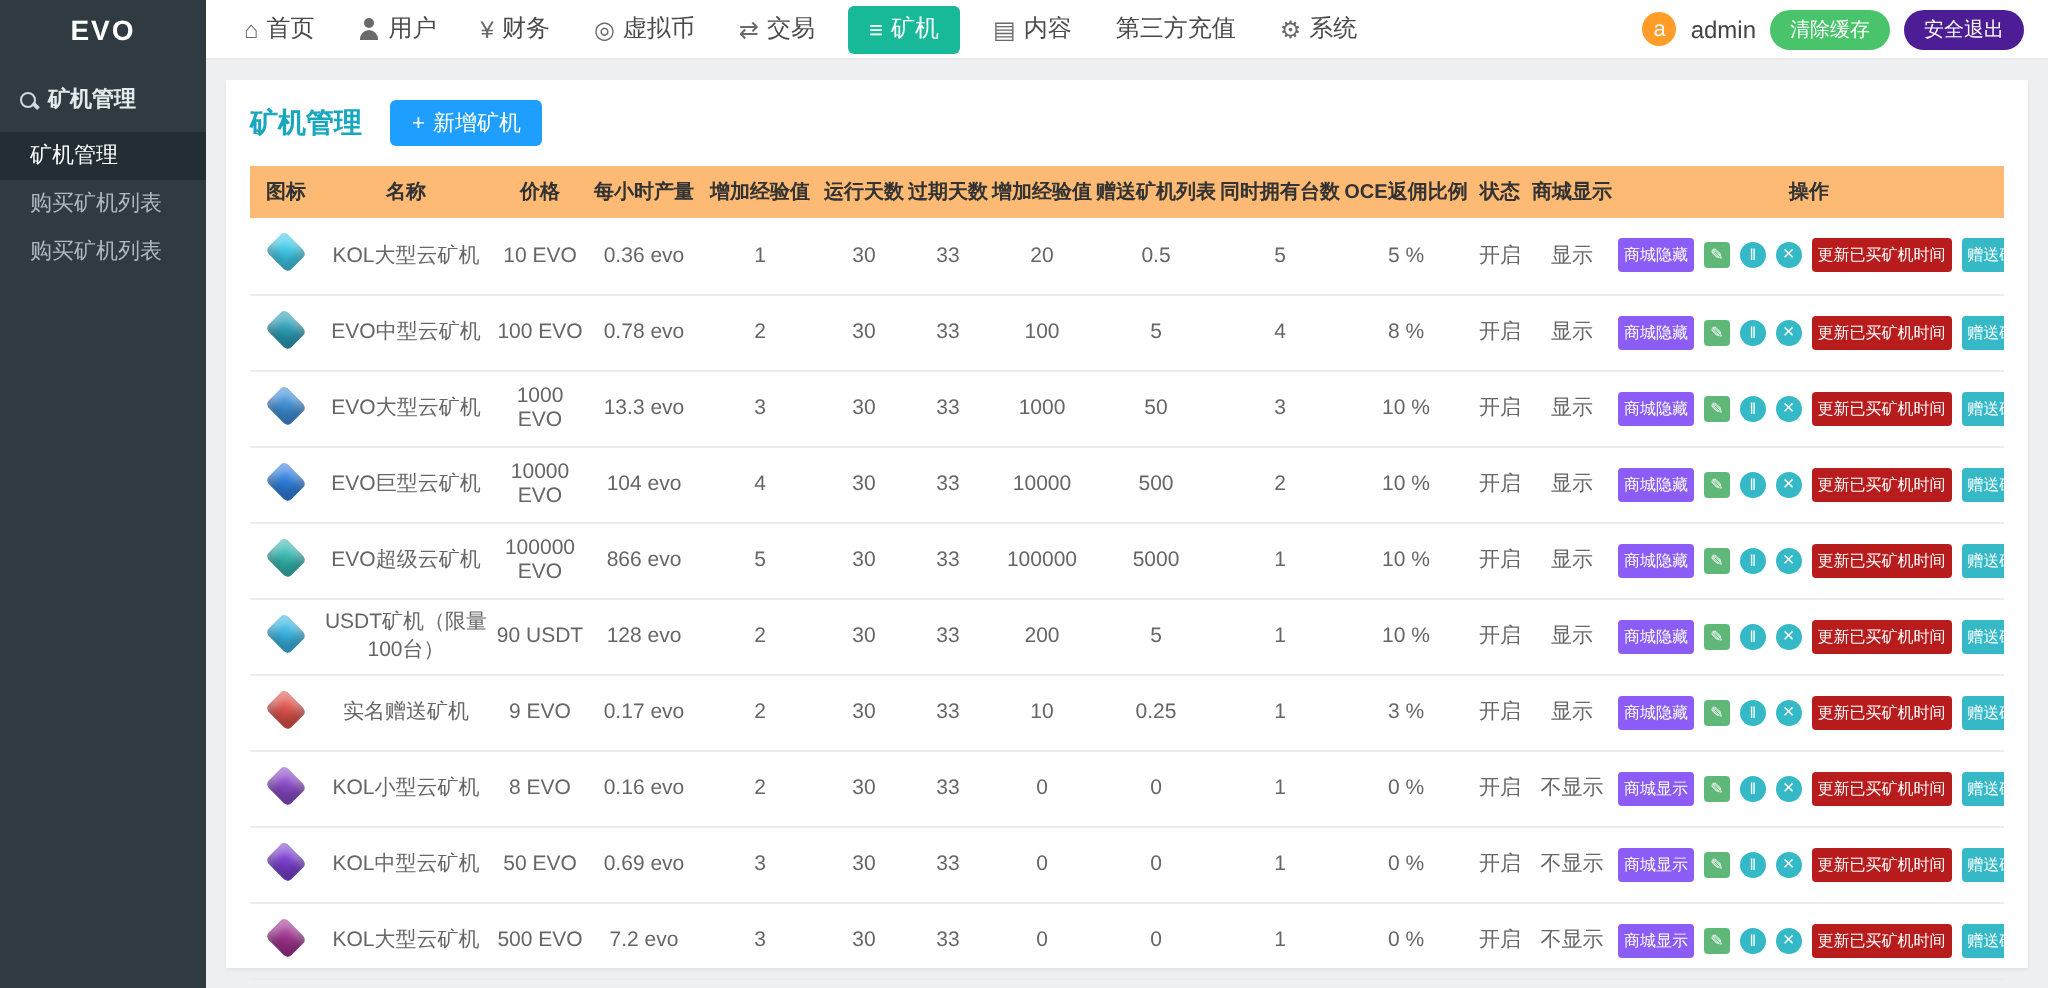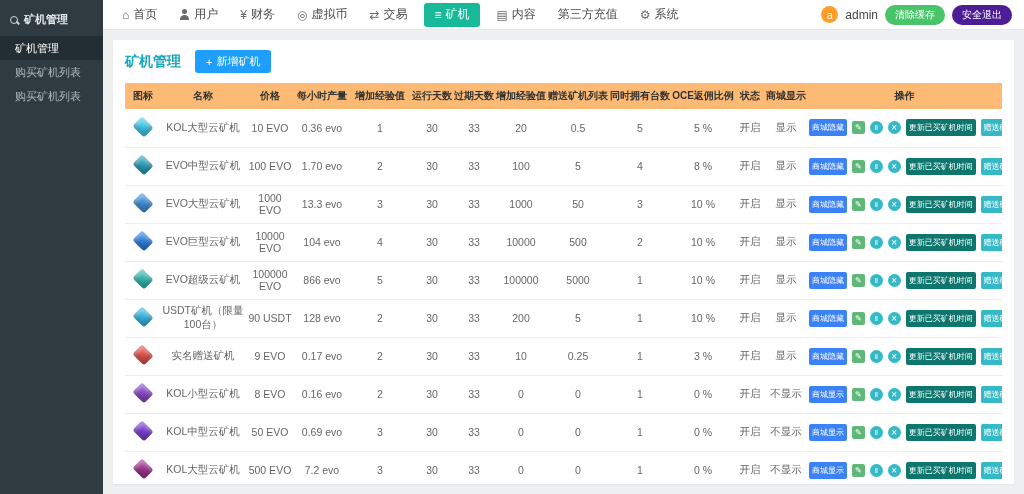--- a/index.html
+++ b/index.html
@@ -58,35 +58,36 @@
   th{background:#fdba74;font-size:10px;color:#333;height:26px;font-weight:bold;
     white-space:nowrap;overflow:hidden}
   td{font-size:10.5px;color:#666;text-align:center;height:38px;
     border-bottom:1px solid #ededed;padding:2px 1px;overflow:hidden}
   .miner-icon{display:inline-block;width:16px;height:16px;border-radius:3px;
     transform:rotate(45deg) scale(1,.85);
     box-shadow:inset -4px -4px 6px rgba(0,0,0,.28), inset 3px 3px 5px rgba(255,255,255,.45)}
   .ops{white-space:nowrap;text-align:center}
   .ops button{border:none;color:#fff;cursor:pointer;border-radius:2px;font-size:8px;
     padding:3px 3px;vertical-align:middle;margin:0 1px}
-  .btn-shop{background:#3b82f6}
-  .btn-update{background:#0f766e}
+  .btn-shop{background:#8b5cf6}
+  .btn-update{background:#b91c1c}
   .btn-gift{background:#35b9c6}
   .ic{display:inline-block;width:13px;height:13px;line-height:13px;color:#fff;font-size:8px;
     text-align:center;vertical-align:middle;margin:0 1px;cursor:pointer}
   .ic-edit{background:#5fb878;border-radius:2px}
   .ic-pause{background:#35b9c6;border-radius:50%}
   .ic-close{background:#35b9c6;border-radius:50%;font-size:10px}
 </style>
 </head>
 <body>
 
 <div class="app">
 
   <aside class="sidebar">
+    <div class="logo">EVO</div>
     <div class="side-section">
       <span class="ico-search"></span>
       <span>矿机管理</span>
     </div>
     <nav>
       <div class="side-item active">矿机管理</div>
       <div class="side-item">购买矿机列表</div>
       <div class="side-item">购买矿机列表</div>
     </nav>
   </aside>
@@ -206,21 +207,21 @@
       <span class="ic ic-close">×</span>
       <button class="btn-update">更新已买矿机时间</button>
       <button class="btn-gift">赠送矿机</button>
     </td>
   </tr>
 
   <tr>
     <td><span class="miner-icon" style="background: rgb(43, 159, 184);"></span></td>
     <td>EVO中型云矿机</td>
     <td>100 EVO</td>
-    <td>1.70 evo</td>
+    <td>0.78 evo</td>
     <td>2</td>
     <td>30</td>
     <td>33</td>
     <td>100</td>
     <td>5</td>
     <td>4</td>
     <td>8 %</td>
     <td>开启</td>
     <td>显示</td>
     <td class="ops">

